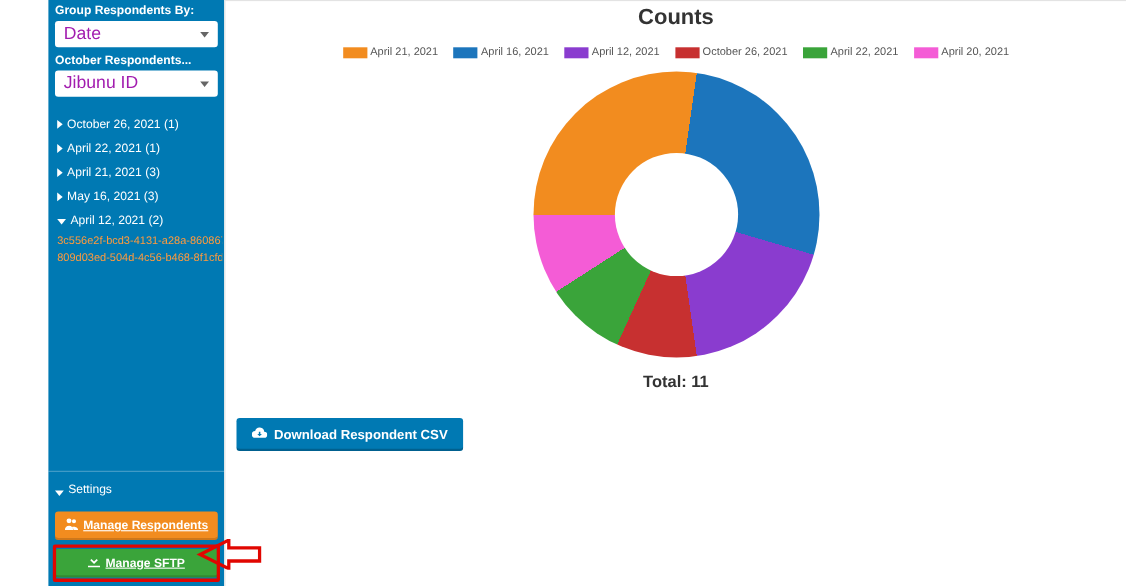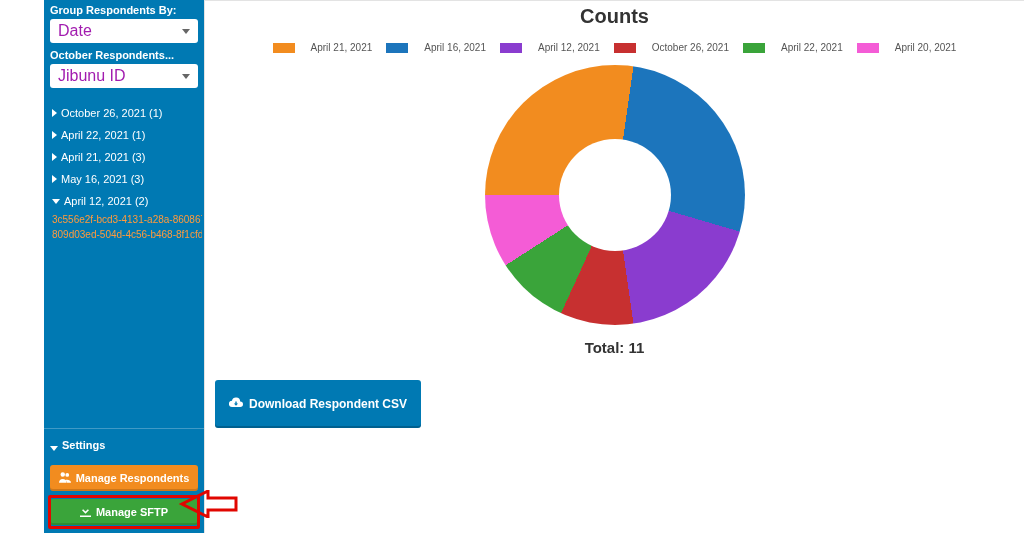--- a/index.html
+++ b/index.html
@@ -9,35 +9,35 @@
   .side-top { padding: 4px 6px 6px 6px; }
   .side-label { font-size: 11px; margin-bottom: 3px; font-weight: 600; color: #fff; }
   .dropdown { background: #fff; color: #a21caf; border-radius: 3px; height: 24px; line-height: 24px; padding: 0 8px; position: relative; font-size: 16px; cursor: pointer; }
   .dropdown::after { content: ""; position: absolute; right: 8px; top: 10px; border-left: 4px solid transparent; border-right: 4px solid transparent; border-top: 5px solid #666; }
   .side-list { padding: 8px 2px 2px 4px; }
   .side-item { font-size: 11px; font-weight: 400; color: #fff; padding: 5px 2px 5px 4px; cursor: pointer; display: flex; align-items: center; gap: 4px; }
   .caret { display: inline-block; width: 0; height: 0; border-top: 4px solid transparent; border-bottom: 4px solid transparent; border-left: 5px solid #fff; }
   .caret.open { border-left: 4px solid transparent; border-right: 4px solid transparent; border-top: 5px solid #fff; border-bottom: none; margin-top: 1px; }
   .sub-item { font-size: 10px; color: #ff9a3c; padding: 2px 2px 2px 4px; cursor: pointer; white-space: nowrap; overflow: hidden; }
   .sidebar-bottom { margin-top: auto; border-top: 1px solid rgba(255,255,255,0.25); }
-  .settings-item { font-size: 11px; font-weight: 700; color: #fff; padding: 10px 6px; display: flex; align-items: flex-end; gap: 4px; cursor: pointer; }
+  .settings-item { font-size: 11px; font-weight: 400; color: #fff; padding: 10px 6px; display: flex; align-items: flex-end; gap: 4px; cursor: pointer; }
   .btn-row { padding: 4px 6px; }
-  .side-btn { width: 100%; height: 26px; border: none; border-radius: 3px; color: #fff; font-size: 11px; font-weight: 600; cursor: pointer; display: flex; align-items: center; justify-content: center; gap: 5px; }
+  .side-btn { width: 100%; height: 26px; border: none; border-radius: 3px; color: #fff; font-size: 11px; font-weight: 600; cursor: pointer; display: flex; align-items: center; justify-content: center; gap: 5px; text-decoration: underline; }
   .side-btn.orange { background: #f28c1f; box-shadow: inset 0 -2px 0 rgba(0,0,0,0.15); }
   .side-btn.green  { background: #3aa43a; box-shadow: inset 0 -2px 0 rgba(0,0,0,0.15); }
   .main { flex: 1; position: relative; background: #fff; border-left: 1px solid #e3e3e3; border-top: 1px solid #e3e3e3; overflow: hidden; }
   .chart-title { text-align: center; font-size: 20px; font-weight: 700; color: #333; margin-top: 4px; }
   .legend { display: flex; justify-content: center; gap: 14px; margin-top: 14px; font-size: 10px; color: #555; }
-  .legend-item { display: flex; align-items: center; gap: 16px; }
+  .legend-item { display: flex; align-items: center; gap: 3px; }
   .swatch { width: 22px; height: 10px; display: inline-block; }
   .donut-wrap { display: flex; justify-content: center; margin-top: 12px; }
   .donut { position: relative; width: 260px; height: 260px; border-radius: 50%; }
   .donut .hole { position: absolute; width: 112px; height: 112px; background: #fff; border-radius: 50%; top: 74px; left: 74px; }
   .total { text-align: center; font-size: 15px; font-weight: 700; color: #333; margin-top: 14px; }
-  .dl-btn { margin: 24px 0 0 10px; background: #0079b3; color: #fff; border: none; border-radius: 3px; height: 48px; padding: 0 14px; font-size: 12px; font-weight: 600; cursor: pointer; display: inline-flex; align-items: center; gap: 6px; box-shadow: inset 0 -2px 0 rgba(0,0,0,0.2); }
+  .dl-btn { margin: 24px 0 0 10px; background: #0079b3; color: #fff; border: none; border-radius: 3px; height: 30px; padding: 0 14px; font-size: 12px; font-weight: 600; cursor: pointer; display: inline-flex; align-items: center; gap: 6px; box-shadow: inset 0 -2px 0 rgba(0,0,0,0.2); }
   .highlight-box { position: absolute; left: 4px; bottom: 4px; width: 152px; height: 34px; border: 3px solid #e10600; border-radius: 2px; pointer-events: none; }
   .arrow { position: absolute; left: 178px; bottom: 12px; pointer-events: none; }
   .icon { display: inline-block; }
 </style>
 </head>
 <body>
 
 <div class="app">
   <aside class="sidebar">
     <div class="side-top">

